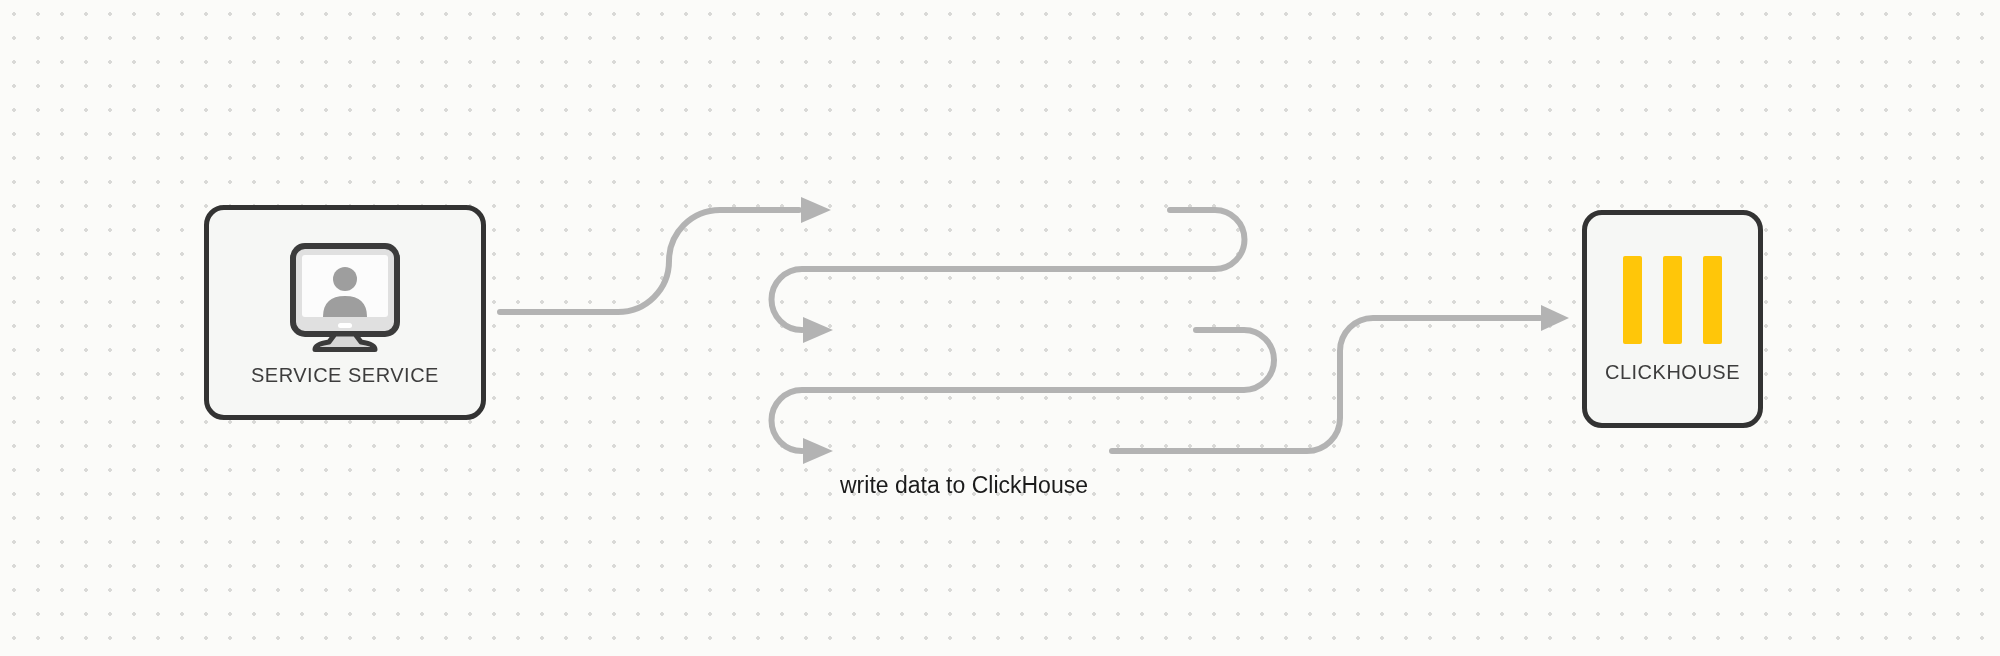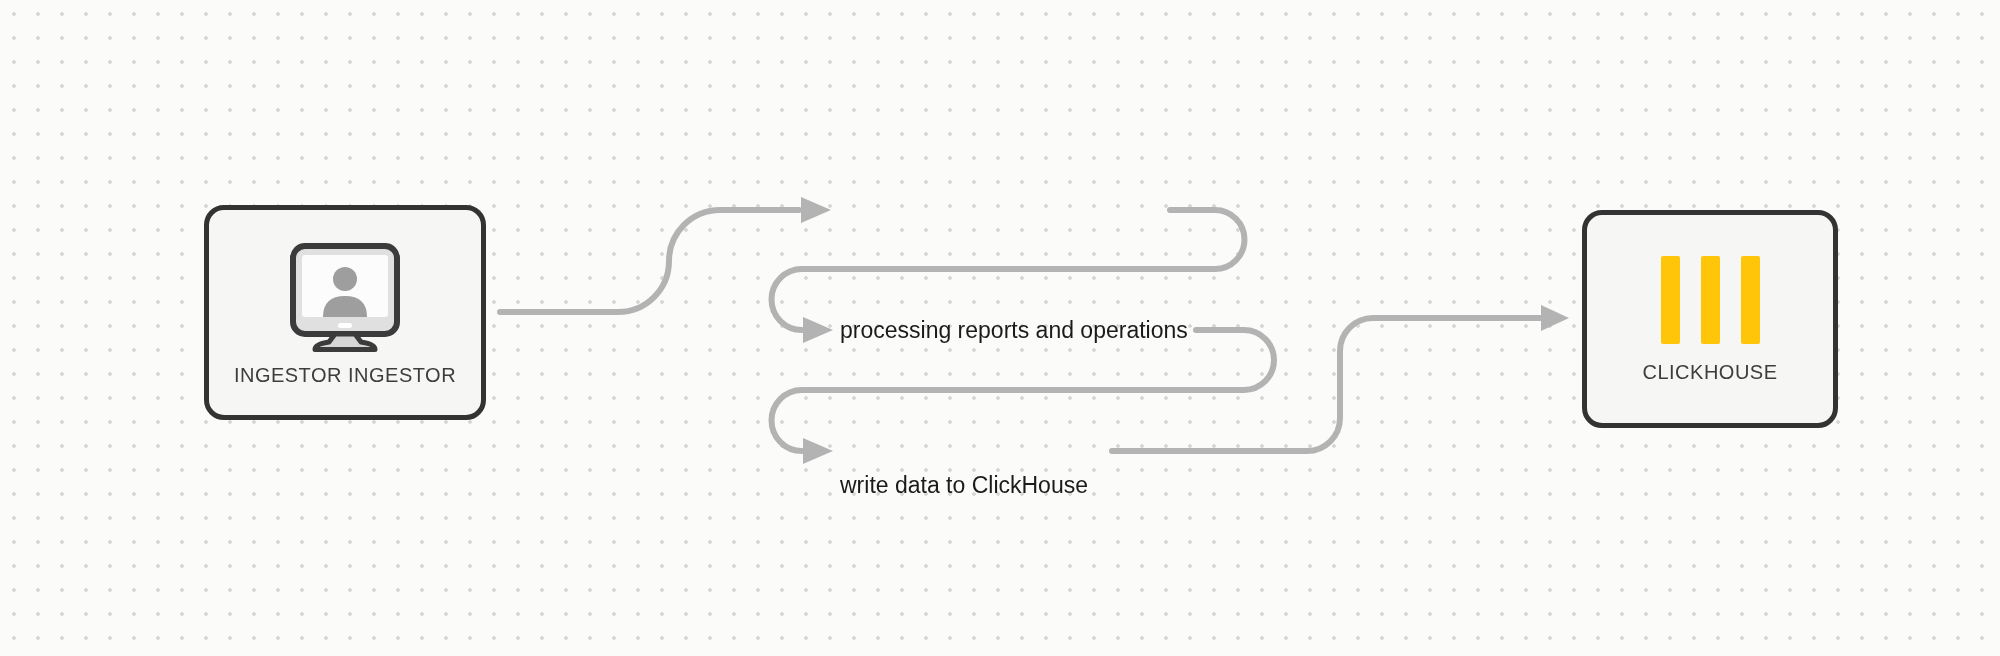--- a/index.html
+++ b/index.html
@@ -47,21 +47,21 @@
   .node-ingestor {
     left: 204px;
     top: 205px;
     width: 282px;
     height: 215px;
     gap: 12px;
   }
   .node-clickhouse {
     left: 1582px;
     top: 210px;
-    width: 256px;
+    width: 181px;
     height: 218px;
     gap: 18px;
   }
   .node-label {
     font-size: 20px;
     letter-spacing: 0.5px;
     color: #3d3d3d;
     white-space: nowrap;
     line-height: 1;
   }
@@ -110,28 +110,27 @@
 
   <div class="node node-ingestor">
     <svg width="120" height="112" viewBox="0 0 120 112">
       <rect x="8" y="5" width="104" height="88" rx="12" fill="#e0e0e0" stroke="#3b3b3b" stroke-width="6"></rect>
       <rect x="17" y="14" width="86" height="62" rx="3" fill="#fcfcfc"></rect>
       <circle cx="60" cy="38" r="12" fill="#9e9e9e"></circle>
       <path d="M38 76 Q38 55 60 55 Q82 55 82 76 Z" fill="#9e9e9e"></path>
       <rect x="53" y="82" width="14" height="5" rx="2.5" fill="#ffffff"></rect>
       <path d="M50 93 h20 l6 8 q14 2 14 7.5 h-60 q0 -5.5 14 -7.5 z" fill="#d6d6d6" stroke="#3b3b3b" stroke-width="5" stroke-linejoin="round"></path>
     </svg>
-    <div class="node-label">INGESTOR INGESTOR</div>
+    <div class="node-label">SERVICE SERVICE</div>
   </div>
 
   <div class="node node-clickhouse">
     <div class="ch-logo">
       <span class="ch-bar"></span>
       <span class="ch-bar"></span>
       <span class="ch-bar"></span>
     </div>
     <div class="node-label">CLICKHOUSE</div>
   </div>
 
-  <div class="step step-2">processing reports and operations</div>
   <div class="step step-3">write data to ClickHouse</div>
 
 </div>
 
 </body></html>

